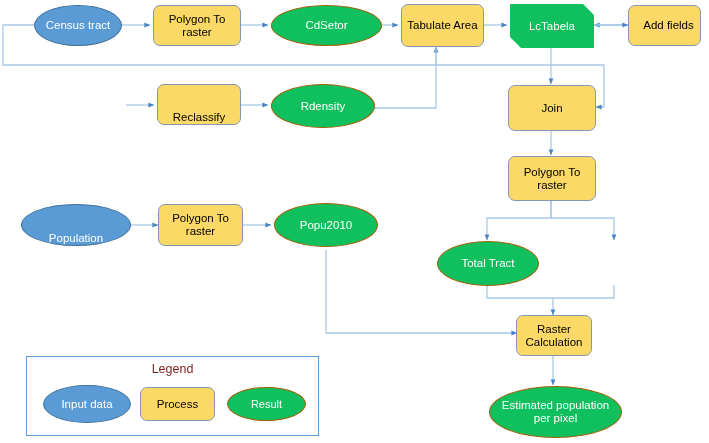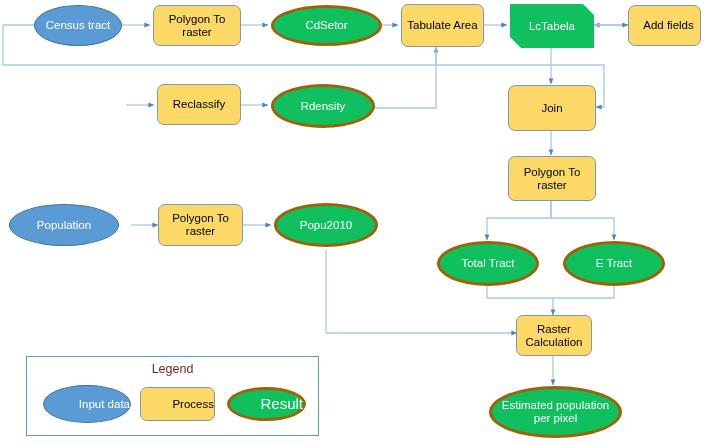--- a/index.html
+++ b/index.html
@@ -44,21 +44,21 @@
   .n-process{
     background:#FCD966;
     border:1px solid #8496B0;
     border-radius:7px;
     color:#000000;
     font-size:11.5px;
   }
   
   .n-result{
     background:#10BF5E;
-    border:3px solid #a16207;
+    border:1px solid #a16207;
     border-radius:50%;
     color:#ffffff;
     font-size:11.5px;
   }
   
   .n-table{
     background:#10BF5E;
     color:#ffffff;
     font-size:11.5px;
     border:none;
@@ -78,21 +78,21 @@
   }
   #legend-title{
     position:absolute;
     left:0; top:5px; width:100%;
     text-align:center;
     font-size:12.5px;
     color:#7f1d1d;
   }
   .lg-item{
     position:absolute;
-    display:flex; align-items:center; justify-content:flex-end;
+    display:flex; align-items:center; justify-content:center;
     text-align:center; box-sizing:border-box;
     line-height:1.1;
   }
 </style>
 </head>
 <body>
 
 <div id="canvas">
 
   <svg id="edges" viewBox="0 0 709 443" width="709" height="443">
@@ -156,45 +156,42 @@
 
   <div class="node n-table" style="left:510px; top:4px; width:84px; height:44px;">
     <span class="lbl">LcTabela</span>
   </div>
 
   <div class="node n-process" style="left:628px; top:5px; width:73px; height:41px;padding-left:8px;">
     <span class="lbl">Add fields</span>
   </div>
 
 
-  <div class="node n-process" style="left:157px; top:84px; width:84px; height:41px;">
+  <div class="node n-process" style="left:157px; top:84px; width:84px; height:41px;align-items:flex-end;">
     <span class="lbl">Reclassify</span>
   </div>
 
   <div class="node n-result" style="left:271px; top:84px; width:104px; height:44px;">
     <span class="lbl">Rdensity</span>
   </div>
 
   <div class="node n-process" style="left:508px; top:85px; width:88px; height:46px;">
     <span class="lbl">Join</span>
   </div>
 
   <div class="node n-process" style="left:508px; top:156px; width:88px; height:45px;">
     <span class="lbl">Polygon To raster</span>
   </div>
 
   <div class="node n-result" style="left:437px; top:241px; width:102px; height:45px;">
     <span class="lbl">Total Tract</span>
   </div>
 
-  <div class="node n-result" style="left:563px; top:241px; width:102px; height:45px;">
-    <span class="lbl">E Tract</span>
-  </div>
-
-  <div class="node n-input" style="left:9px; top:204px; width:110px; height:42px;">
+
+  <div class="node n-input" style="left:21px; top:204px; width:110px; height:42px;align-items:flex-end;">
     <span class="lbl">Population</span>
   </div>
 
   <div class="node n-process" style="left:158px; top:204px; width:85px; height:42px;">
     <span class="lbl">Polygon To raster</span>
   </div>
 
   <div class="node n-result" style="left:274px; top:203px; width:104px; height:44px;">
     <span class="lbl">Popu2010</span>
   </div>
@@ -211,18 +208,18 @@
     <div id="legend-title">Legend</div>
 
     <div class="lg-item n-input" style="left:16px; top:28px; width:88px; height:38px; font-size:11.5px;">
       <span class="lbl">Input data</span>
     </div>
 
     <div class="lg-item n-process" style="left:113px; top:30px; width:75px; height:34px; font-size:11.5px;">
       <span class="lbl">Process</span>
     </div>
 
-    <div class="lg-item n-result" style="left:200px; top:30px; width:79px; height:34px; font-size:15px;">
+    <div class="lg-item n-result" style="left:200px; top:30px; width:79px; height:34px; font-size:11px;">
       <span class="lbl">Result</span>
     </div>
   </div>
 
 </div>
 
 </body></html>

